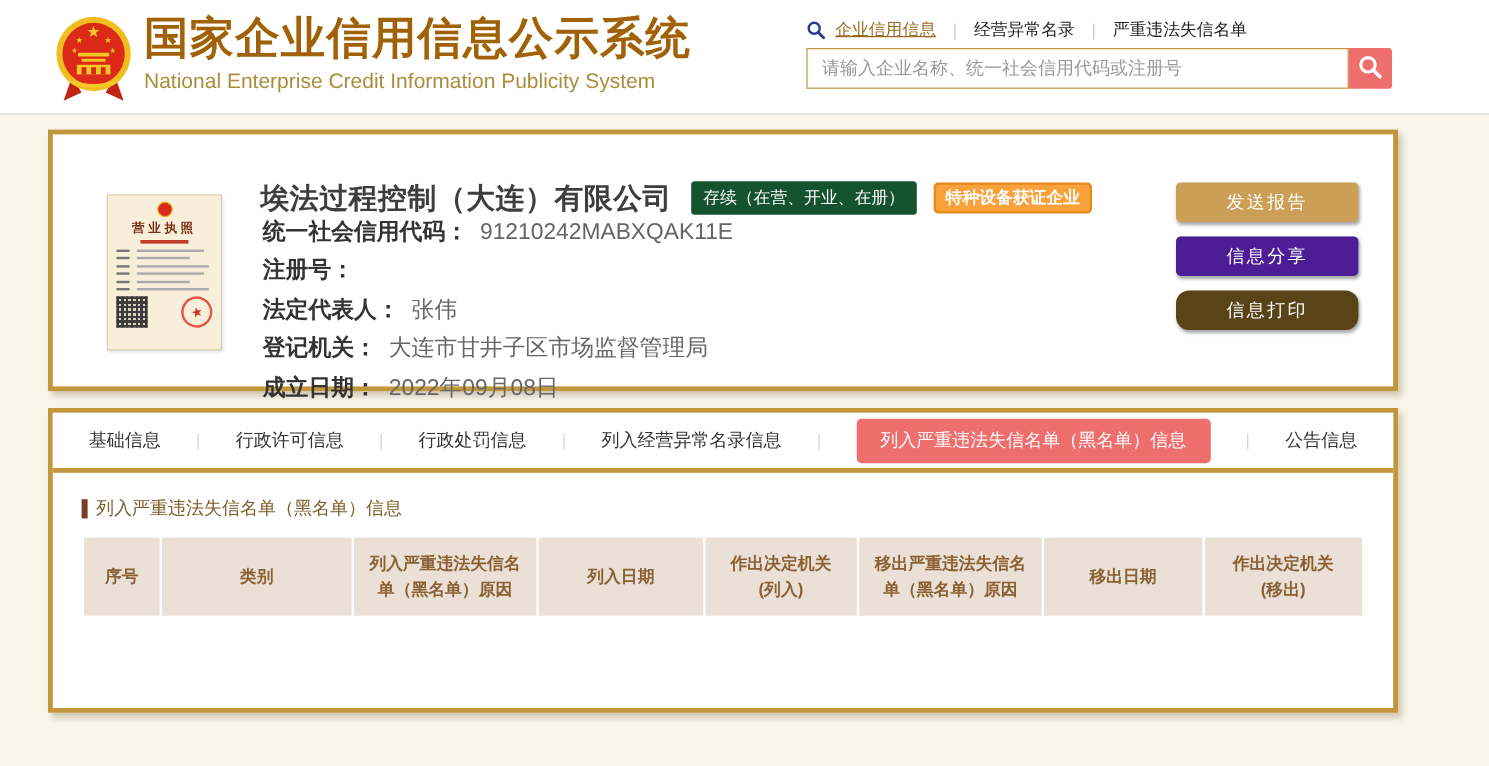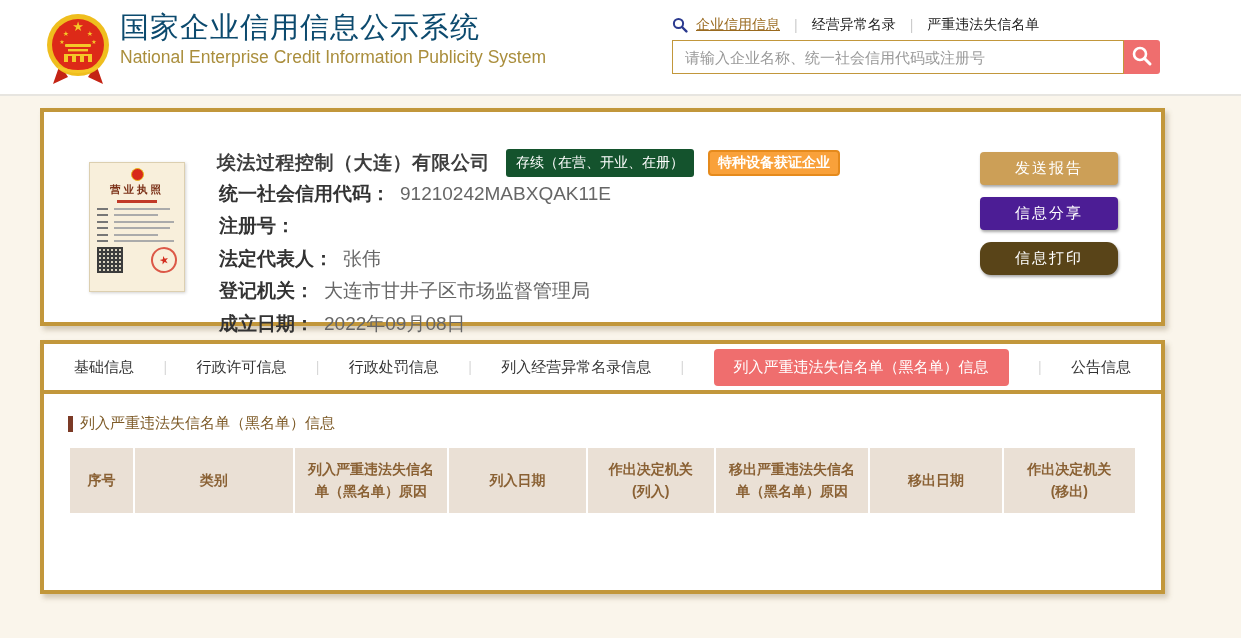--- a/index.html
+++ b/index.html
@@ -5,21 +5,21 @@
   * { margin:0; padding:0; box-sizing:border-box; }
   html,body { width:1241px; height:638px; overflow:hidden;
     font-family:"Liberation Sans","DejaVu Sans",sans-serif;
     background:#FAF5EB; position:relative; }
 
   
   .site-header { position:absolute; top:0; left:0; width:1241px; height:96px;
     background:#FFFFFF; border-bottom:2px solid #E7E5E0; }
   .emblem { position:absolute; left:46px; top:8px; width:64px; height:80px; }
   .title-block { position:absolute; left:120px; top:11px; }
-  .title-cn { font-size:29px; font-weight:normal; color:#0c4a6e; letter-spacing:1px; line-height:1.15; }
+  .title-cn { font-size:37px; font-weight:bold; color:#a16207; letter-spacing:1px; line-height:1.15; }
   .title-en { font-size:17.5px; color:#AA8E3C; margin-top:3px; }
 
   .top-nav { position:absolute; left:672px; top:16px; display:flex; align-items:center;
     font-size:14px; white-space:nowrap; }
   .top-nav .nav-sep { color:#CCCCCC; margin:0 14px; }
   .nav-link { color:#222222; text-decoration:none; cursor:pointer; }
   .nav-link.active { color:#9A6A1F; text-decoration:underline; }
   .nav-search-glyph { margin-right:8px; display:inline-flex; }
 
   .search-row { position:absolute; left:672px; top:40px; display:flex; }
@@ -54,31 +54,31 @@
   .lic-bottom { display:flex; justify-content:space-between; align-items:flex-end; margin-top:3px; }
   .lic-qr { width:26px; height:26px;
     background-image:repeating-linear-gradient(0deg,#3C3C3C 0 2px,transparent 2px 4px),
                      repeating-linear-gradient(90deg,#3C3C3C 0 2px,#D9D2BF 2px 4px); }
   .lic-seal { width:26px; height:26px; border:2px solid rgba(211,45,30,.78); border-radius:50%;
     color:#D32D1E; font-size:11px; display:flex; align-items:center; justify-content:center;
     transform:rotate(-14deg); }
 
   
   .company-head { position:absolute; left:173px; top:37px; display:flex; align-items:center; }
-  .company-name { font-size:19px; font-weight:bold; color:#3E3E3E; letter-spacing:0.5px; }
+  .company-name { font-size:24px; font-weight:bold; color:#3E3E3E; letter-spacing:0.5px; }
   .badge-blue { margin-left:16px; background:#14532d; color:#fff; font-size:14px;
     padding:5px 10px; border-radius:3px; white-space:nowrap; }
   .badge-orange { margin-left:14px; background:#F9A13A; border:2px solid #E58A1C; color:#fff;
     font-size:14px; font-weight:bold; padding:2px 8px; border-radius:4px; white-space:nowrap; }
   .fields { position:absolute; left:175px; top:72px; }
   .field-row { display:flex; font-size:19px; margin-bottom:11.5px; line-height:1.1; }
   .field-label { font-weight:bold; color:#333333; min-width:0; }
   .field-value { color:#666666; margin-left:10px; }
   .actions { position:absolute; left:936px; top:40px; display:flex; flex-direction:column; }
-  .act-btn { width:138px; height:33px; border:none; border-radius:4px; color:#FFFFFF;
+  .act-btn { width:152px; height:33px; border:none; border-radius:4px; color:#FFFFFF;
     font-size:15px; margin-bottom:12px; cursor:pointer; letter-spacing:2px;
     box-shadow:1px 2px 3px rgba(0,0,0,.35);
     font-family:"Liberation Sans","DejaVu Sans",sans-serif; }
   .btn-send  { background:#CC9F57; }
   .btn-share { background:#4c1d95; }
   .btn-print { background:#594418;border-radius:11px; }
 
   
   .tabbar { height:50px; display:flex; align-items:center; justify-content:space-between;
     padding:0 30px; border-bottom:4px solid #C2973B; background:#fff; }

